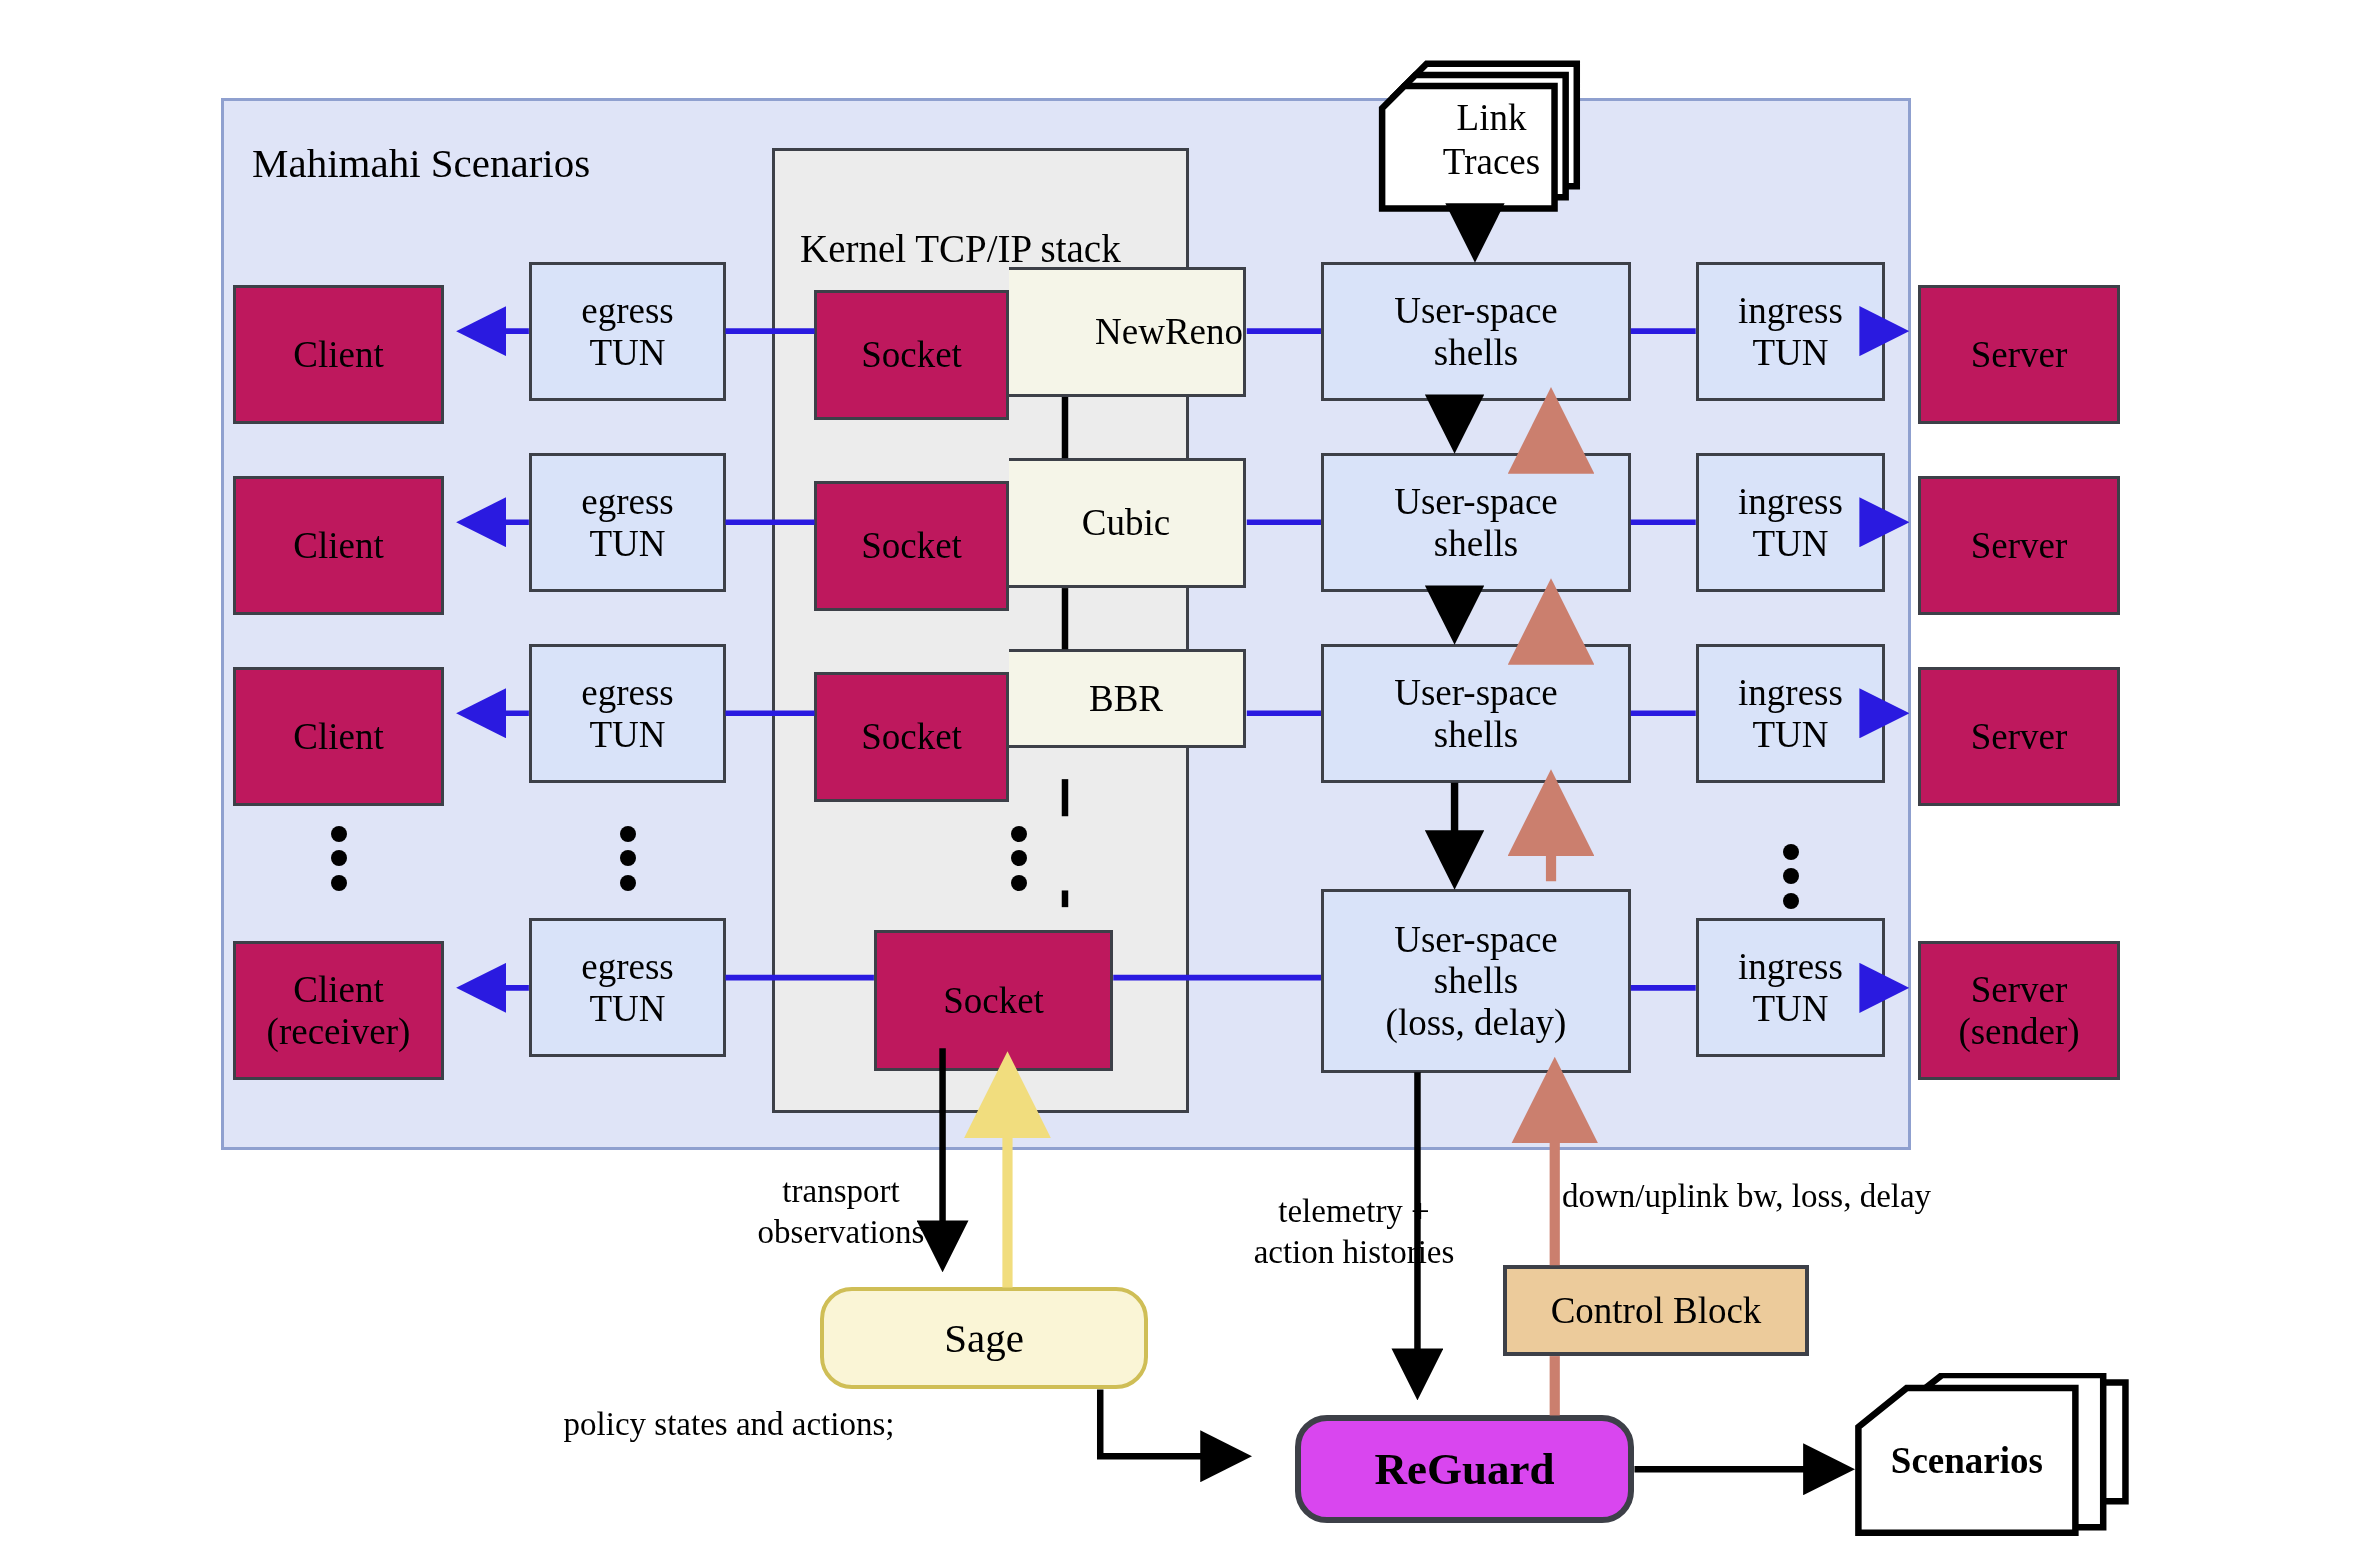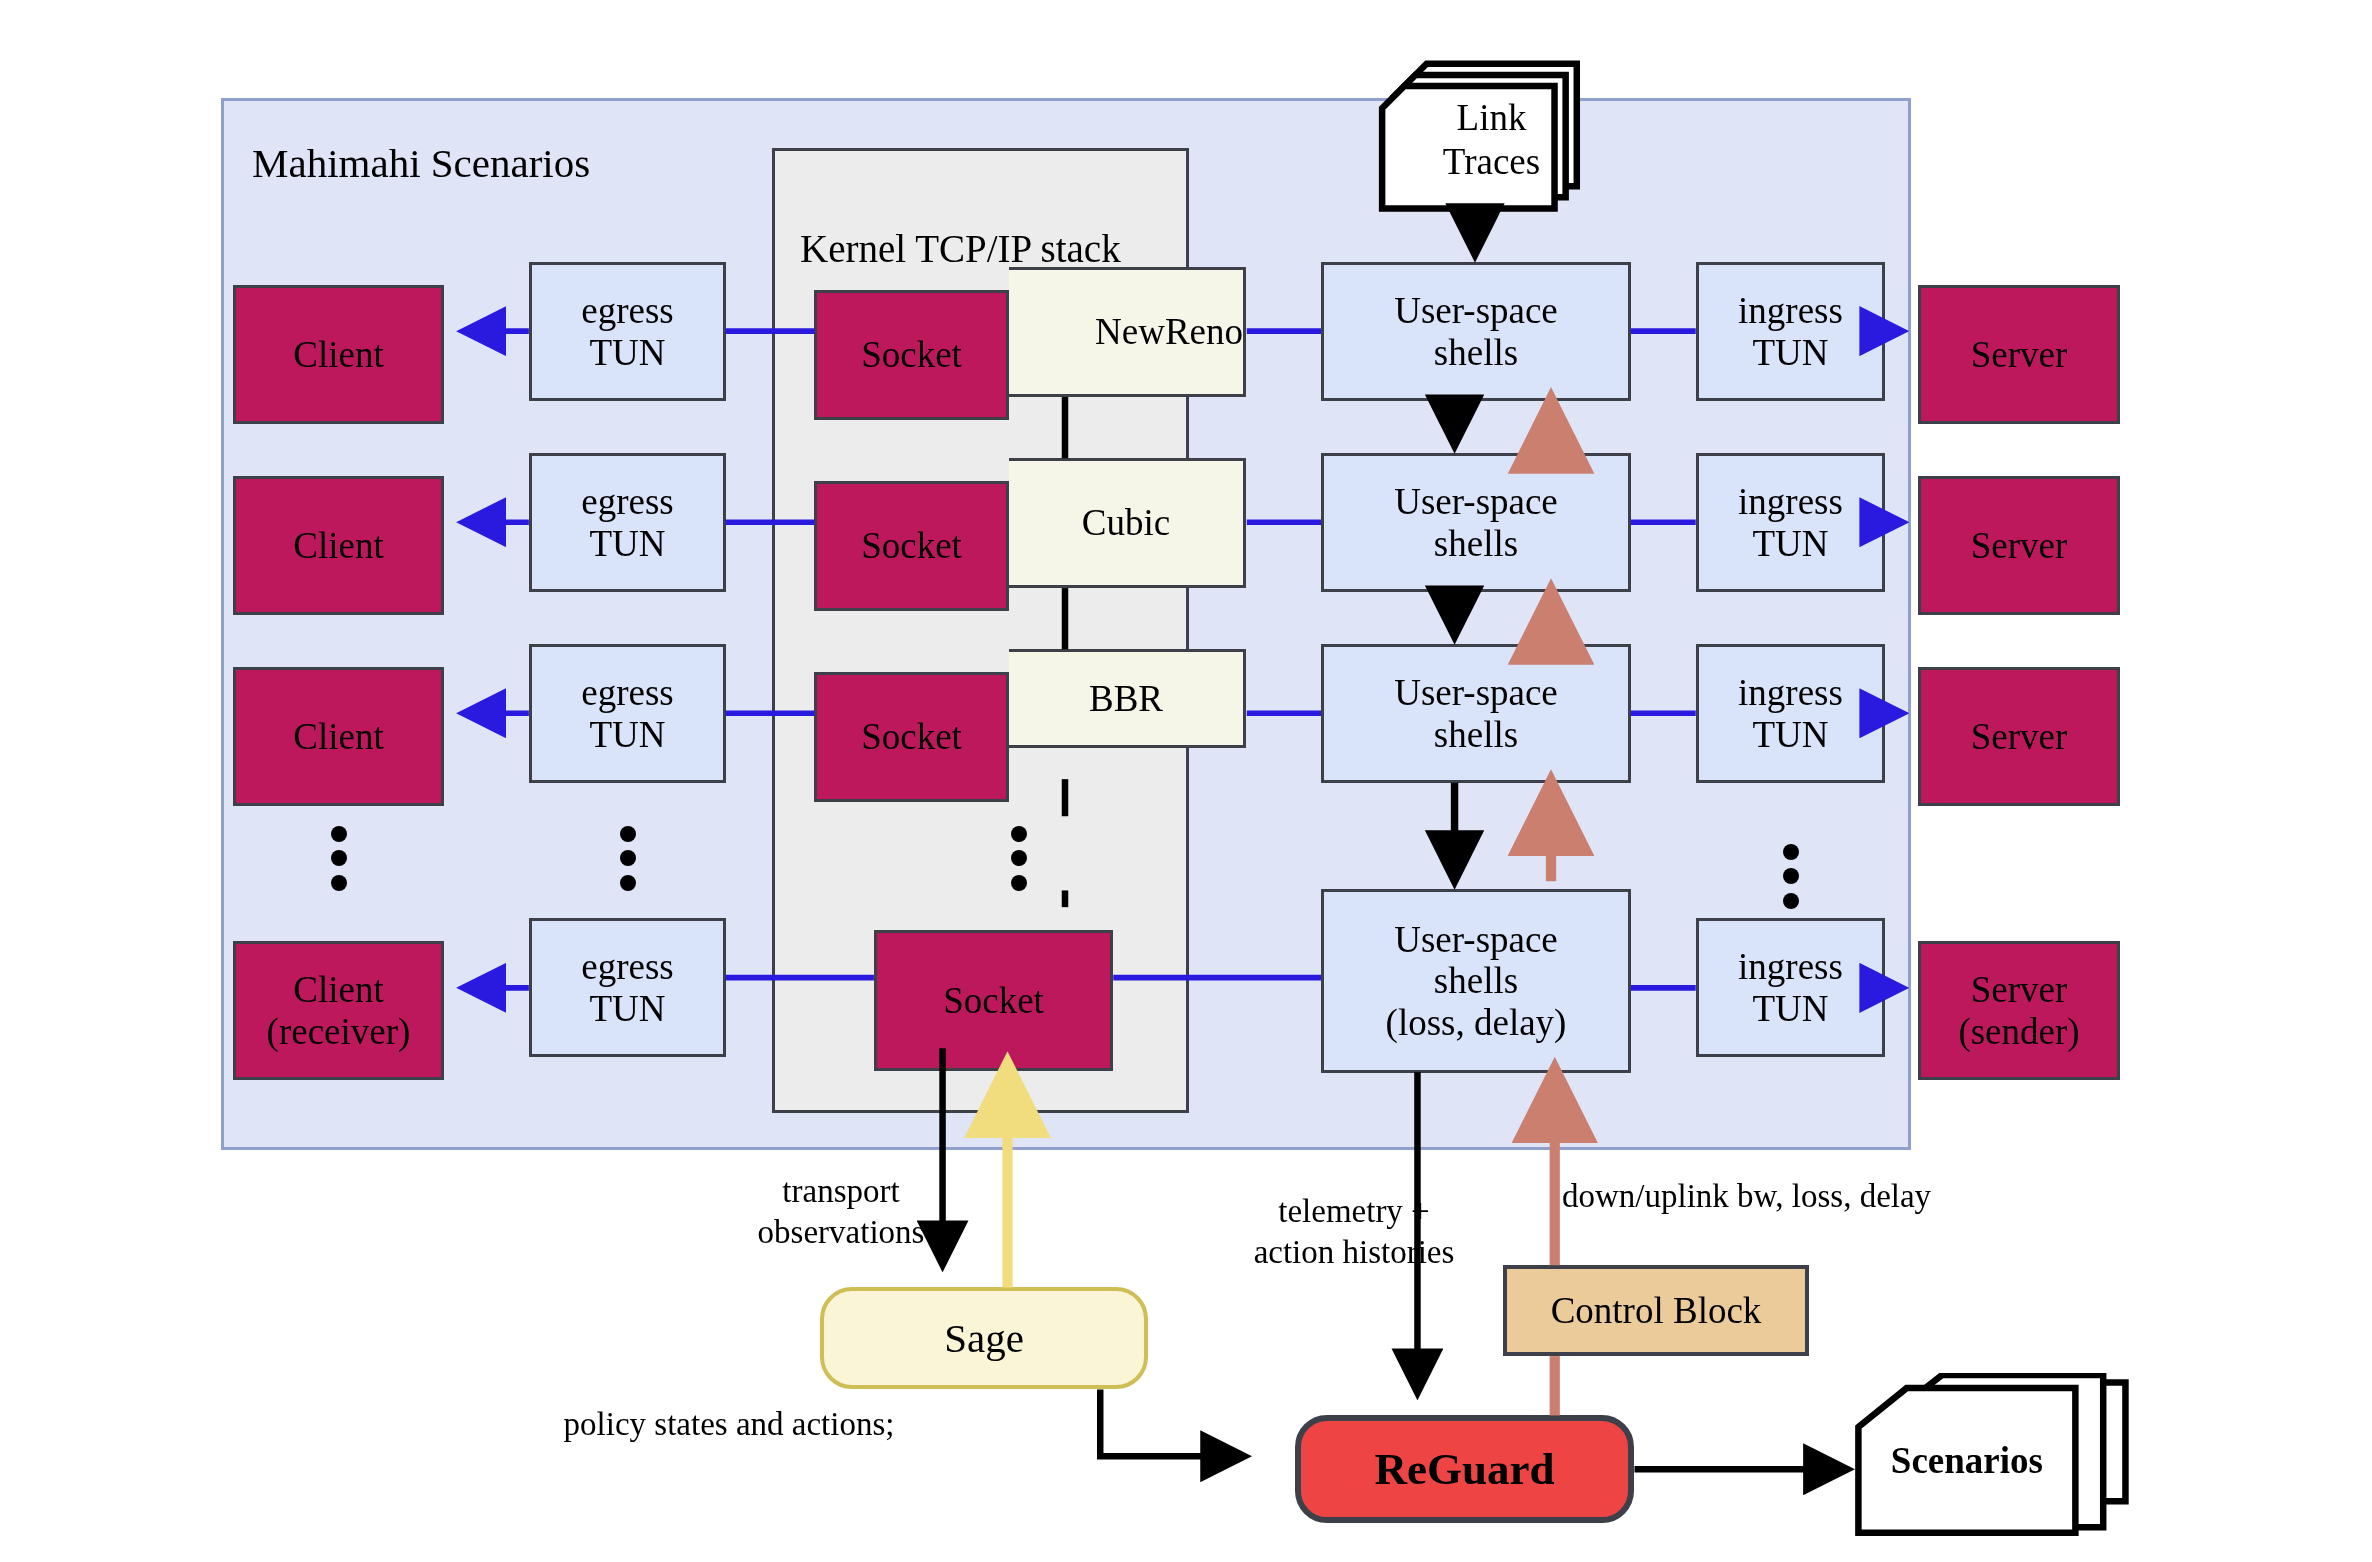--- a/index.html
+++ b/index.html
@@ -24,21 +24,21 @@
 
   
   .docstack{position:absolute;}
   .docstack svg{display:block;}
   .docstack .dtxt{position:absolute;width:100%;text-align:center;font-size:37px;line-height:1.15;}
 
   
   .pill{position:absolute;box-sizing:border-box;display:flex;align-items:center;
         justify-content:center;text-align:center;}
   .sage{background:#faf5d6;border:4.6px solid #cfbe56;border-radius:32px;font-size:41px;}
-  .reguard{background:#ef4444;border:6.5px solid #3d4048;border-radius:32px;font-size:45px;font-weight:bold;}
+  .reguard{background:#d946ef;border:6.5px solid #3d4048;border-radius:32px;font-size:45px;font-weight:bold;}
   .ctrl{background:#eccb9b;border:4.6px solid #3d4048;font-size:37px;}
 
   .dots{position:absolute;display:flex;flex-direction:column;align-items:center;gap:8.3px;}
   .dots i{display:block;width:16px;height:16px;border-radius:50%;background:#000;}
 </style>
 </head>
 <body>
 
 <div id="stage">
 

